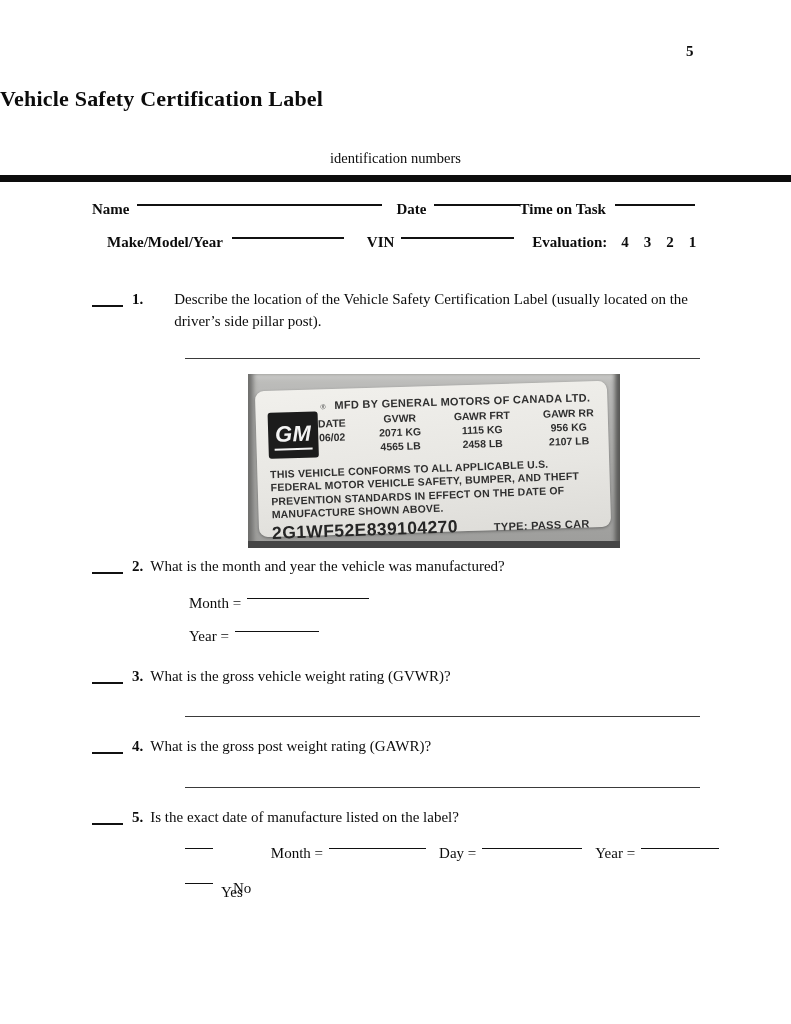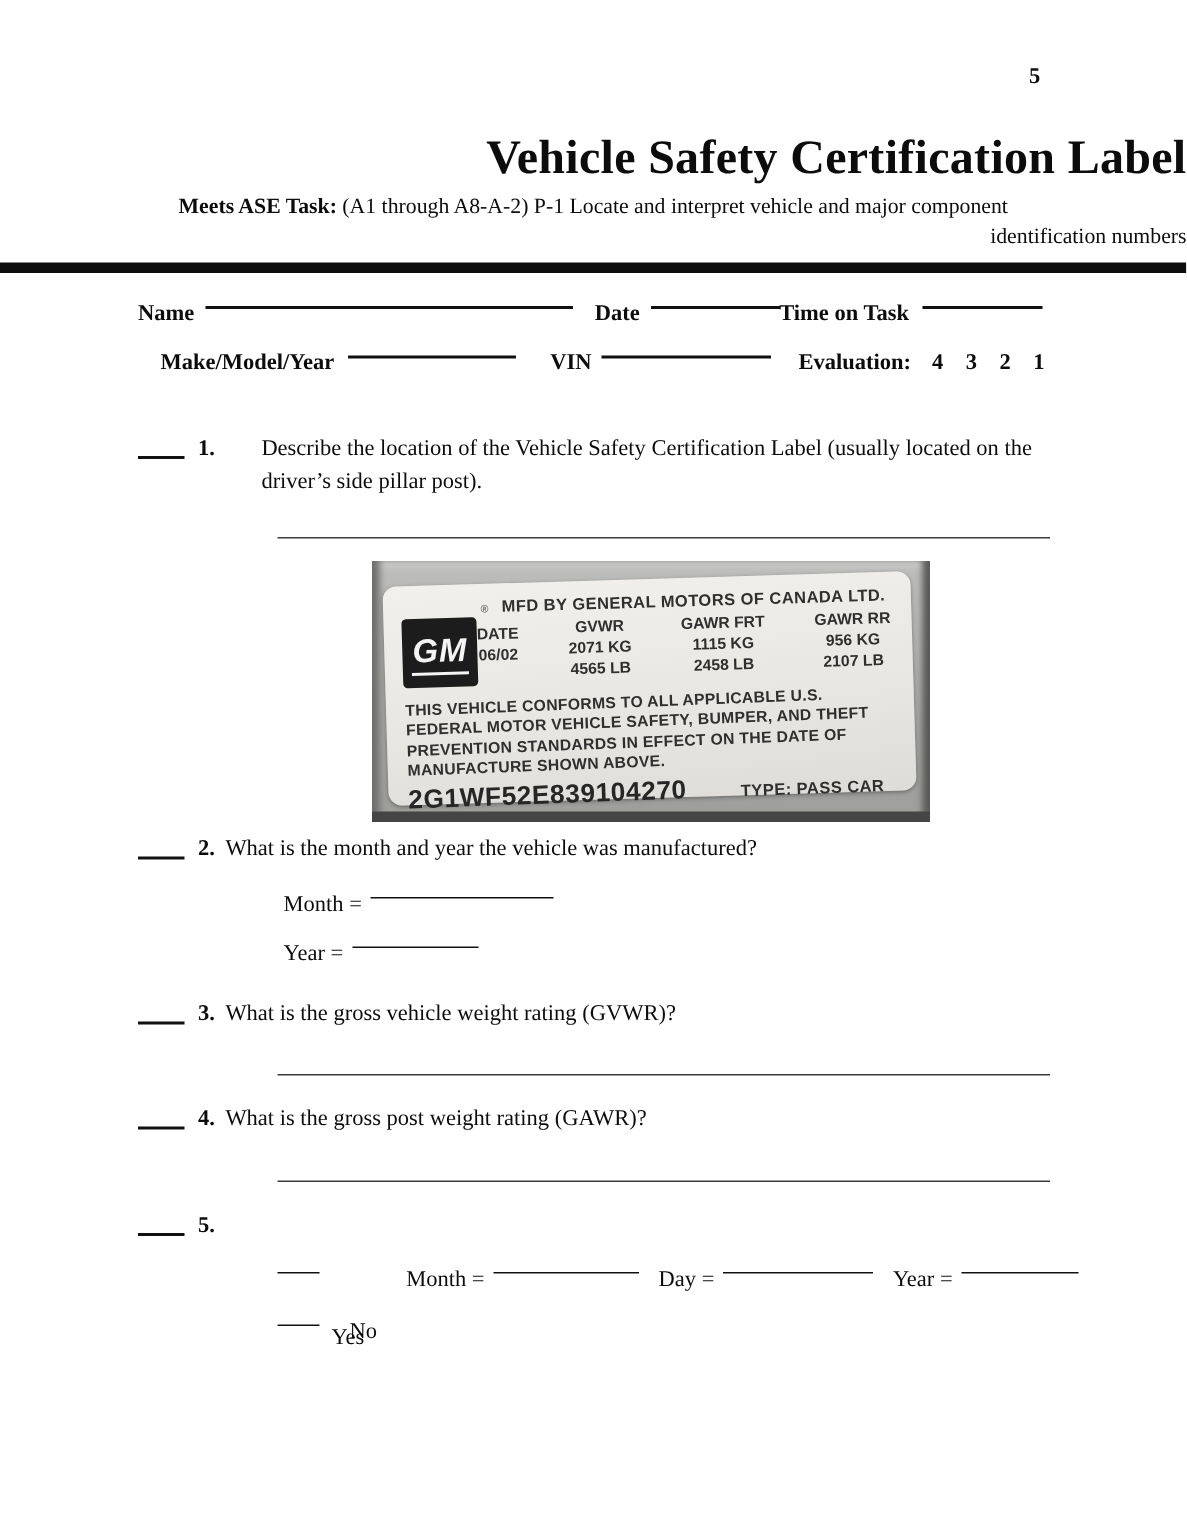--- a/index.html
+++ b/index.html
@@ -12,21 +12,21 @@
   .b { font-weight:bold; }
   .blank {
     display:inline-block; border-bottom:2px solid #111;
     height:1px; transform:translateY(3px);
   }
   .ansline { position:absolute; border-bottom:1.5px solid #3a3a3a; height:0; }
   .row { display:flex; align-items:flex-start; font-size:15px; }
   .qrow { display:flex; align-items:baseline; font-size:15px; }
   .qnum { font-weight:bold; margin:0 7px 0 9px; }
   .pageno { font-size:15px; font-weight:bold; }
-  .title { width:100%; text-align:right; font-size:32px; font-weight:bold; letter-spacing:0.2px; }
+  .title { width:100%; text-align:left; font-size:22px; font-weight:bold; letter-spacing:0.2px; }
   .subtitle { width:100%; text-align:center; font-size:14.5px; white-space:nowrap; }
   .bar { left:0; width:791px; height:7px; background:#0d0d0d; }
 
   
   .photo {
     left:248px; top:374px; width:372px; height:174px;
     background:linear-gradient(180deg,#bdbdbb 0%, #aeaeac 45%, #9d9d9b 100%);
     box-shadow: inset 0 -7px 0 #454545, inset 7px 0 5px -2px #6e6e6c,
                 inset -7px 0 4px -2px #5a5a58, inset 0 5px 6px -2px #d2d2d0;
     overflow:hidden;
@@ -61,25 +61,21 @@
 </style>
 </head>
 <body>
 
 <div class="page">
 
   <div class="abs pageno" style="left:686px; top:43px;">5</div>
 
   <div class="abs title" style="top:86px;">Vehicle Safety Certification Label</div>
 
-  <div class="abs subtitle" style="top:130px;">
-    <span class="b">Meets ASE Task:</span>
-    <span>(A1 through A8-A-2) P-1  Locate and interpret vehicle and major component</span>
-  </div>
-  <div class="abs subtitle" style="top:150px;text-align:right;">identification numbers</div>
+  <div class="abs subtitle" style="top:150px;">identification numbers</div>
 
   <div class="abs bar" style="top:175px;"></div>
 
   <div class="abs row" style="left:92px; top:201px;">
     <span class="b">Name</span>
     <span class="blank" style="width:245px; margin-left:7px;"></span>
     <span class="b" style="margin-left:15px;">Date</span>
     <span class="blank" style="width:86px; margin-left:7px;"></span>
     <span class="b" style="margin-left:0;">Time on Task</span>
     <span class="blank" style="width:80px; margin-left:9px;"></span>
@@ -164,20 +160,21 @@
   <div class="abs qrow" style="left:92px; top:738px;">
     <span class="blank" style="width:31px;"></span>
     <span class="qnum">4.</span>
     <span>What is the gross post weight rating (GAWR)?</span>
   </div>
   <div class="ansline" style="left:185px; top:787px; width:515px;"></div>
 
   <div class="abs qrow" style="left:92px; top:809px;">
     <span class="blank" style="width:31px;"></span>
     <span class="qnum">5.</span>
+    <span>Is the exact date of manufacture listed on the label?</span>
   </div>
   <div class="abs row" style="left:185px; top:845px;">
     <span class="blank" style="width:28px; border-bottom-width:1.5px;"></span>
     <span style="margin-left:8px;margin-top:39px;">Yes</span>
     <span style="margin-left:28px;">Month =</span>
     <span class="blank" style="width:97px; margin-left:6px; border-bottom-width:1.5px;"></span>
     <span style="margin-left:13px;">Day =</span>
     <span class="blank" style="width:100px; margin-left:6px; border-bottom-width:1.5px;"></span>
     <span style="margin-left:13px;">Year =</span>
     <span class="blank" style="width:78px; margin-left:6px; border-bottom-width:1.5px;"></span>

